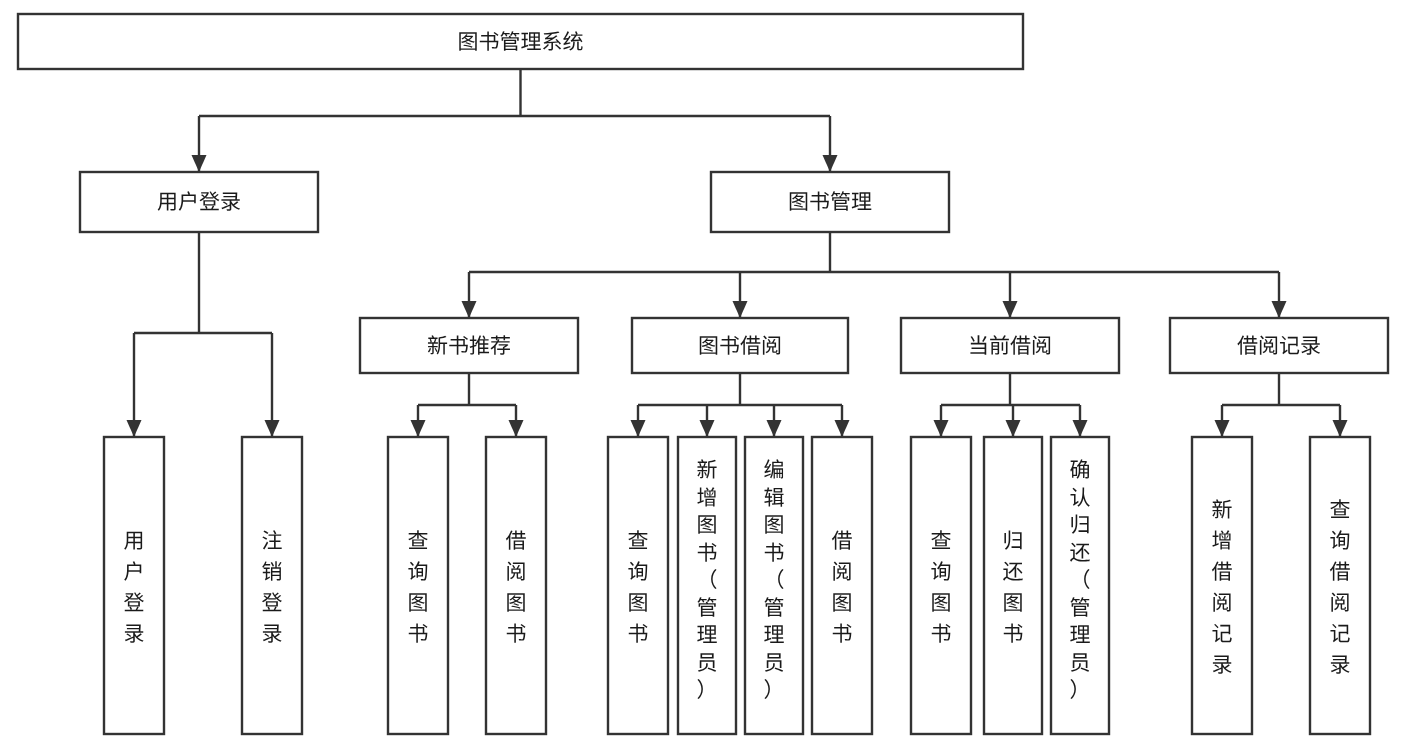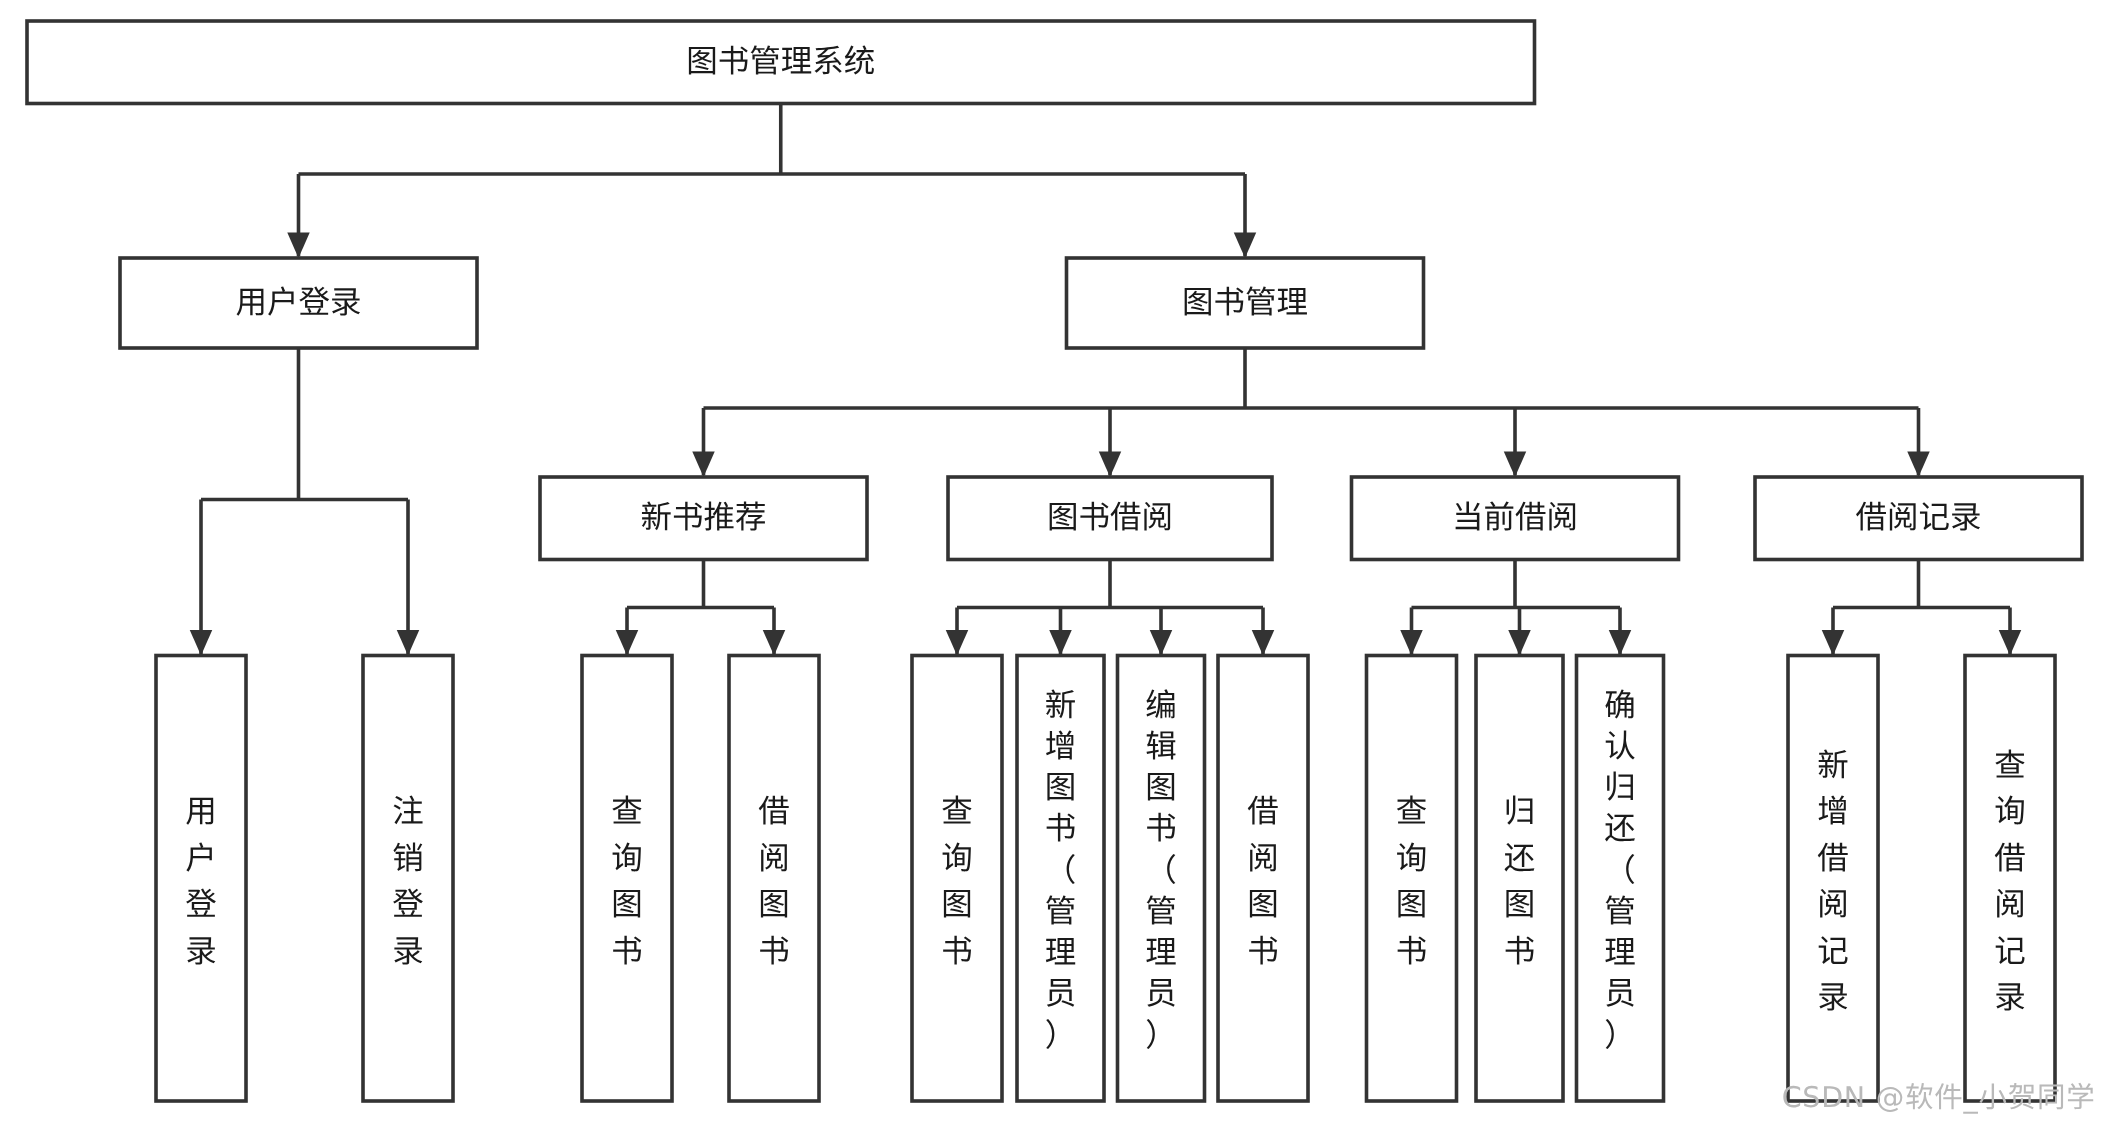--- a/index.html
+++ b/index.html
@@ -217,14 +217,13 @@
         <g>
           <rect x="1192" y="437" width="60" height="297" class="node-box" rx="0" ry="0"></rect>
           <text class="node-label-vertical" x="1222" y="517.3" font-size="21"><tspan x="1222" dy="0">新</tspan><tspan x="1222" dy="31">增</tspan><tspan x="1222" dy="31">借</tspan><tspan x="1222" dy="31">阅</tspan><tspan x="1222" dy="31">记</tspan><tspan x="1222" dy="31">录</tspan></text>
         </g>
         <g>
           <rect x="1310" y="437" width="60" height="297" class="node-box" rx="0" ry="0"></rect>
           <text class="node-label-vertical" x="1340" y="517.3" font-size="21"><tspan x="1340" dy="0">查</tspan><tspan x="1340" dy="31">询</tspan><tspan x="1340" dy="31">借</tspan><tspan x="1340" dy="31">阅</tspan><tspan x="1340" dy="31">记</tspan><tspan x="1340" dy="31">录</tspan></text>
         </g>
       </g>
   </svg>
-  <div class="watermark-text">CSDN @软件_小贺同学</div>
 </div>
 
 </body></html>

